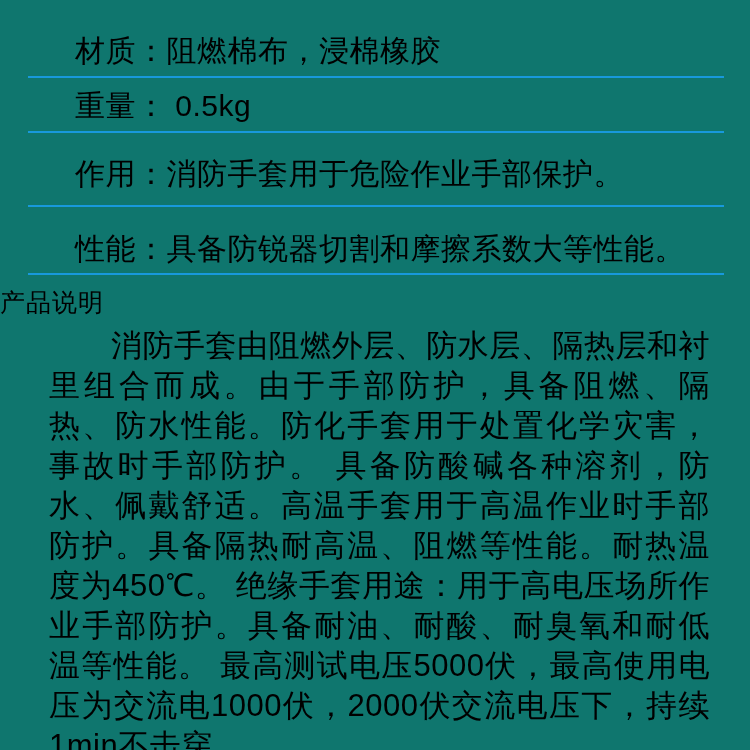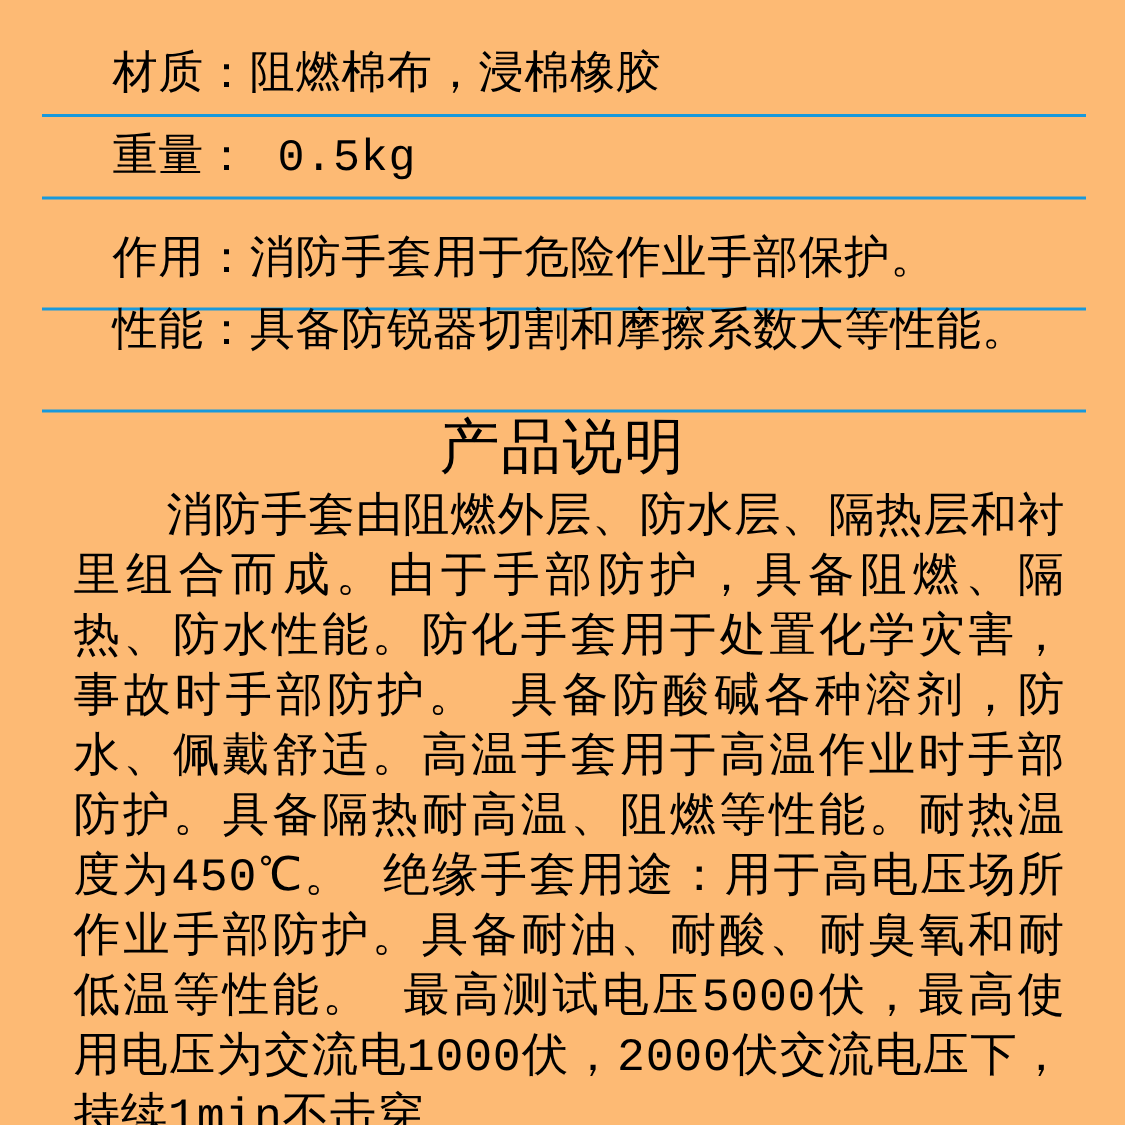--- a/index.html
+++ b/index.html
@@ -1,48 +1,47 @@
 <!DOCTYPE html>
 <html><head>
 <meta charset="utf-8">
 <style>
   html, body { margin: 0; padding: 0; background: #ffffff; }
   .page {
     position: relative;
     width: 750px;
     height: 750px;
     margin: 0 auto;
-    background: #fdba74;
+    background: #0f766e;
     color: #000000;
-    font-family: Liberation Mono, monospace;
+    font-family: Liberation Sans, sans-serif;
     overflow: hidden;
   }
   .spec-list { width: 750px; }
   .spec-row {
     display: flex;
     align-items: flex-end;
     box-sizing: border-box;
     padding-left: 75px;
     font-size: 30px;
     line-height: 36px;
     letter-spacing: 0.5px;
   }
   .spec-row-1 { height: 76px; padding-bottom: 7px; }
   .spec-row-2 { height: 53px; padding-bottom: 7px; }
   .spec-row-3 { height: 72px; padding-bottom: 13px; }
-  .spec-row-4 { height: 66px; padding-bottom: 33px; }
+  .spec-row-4 { height: 66px; padding-bottom: 6px; }
   .divider {
     height: 2px;
     margin: 0 26px 0 28px;
     background: #1899dc;
   }
   .desc-title {
     margin: 7px 0 0 0;
-    text-align: center;
-    font-size: 40px;
+    font-size: 25px;
     line-height: 40px;
     font-weight: 400;
     letter-spacing: 1px;
   }
   .desc-body {
     margin: 4px 40px 0 49px;
     font-size: 31px;
     line-height: 40px;
     text-align: justify;
     text-indent: 2em;

